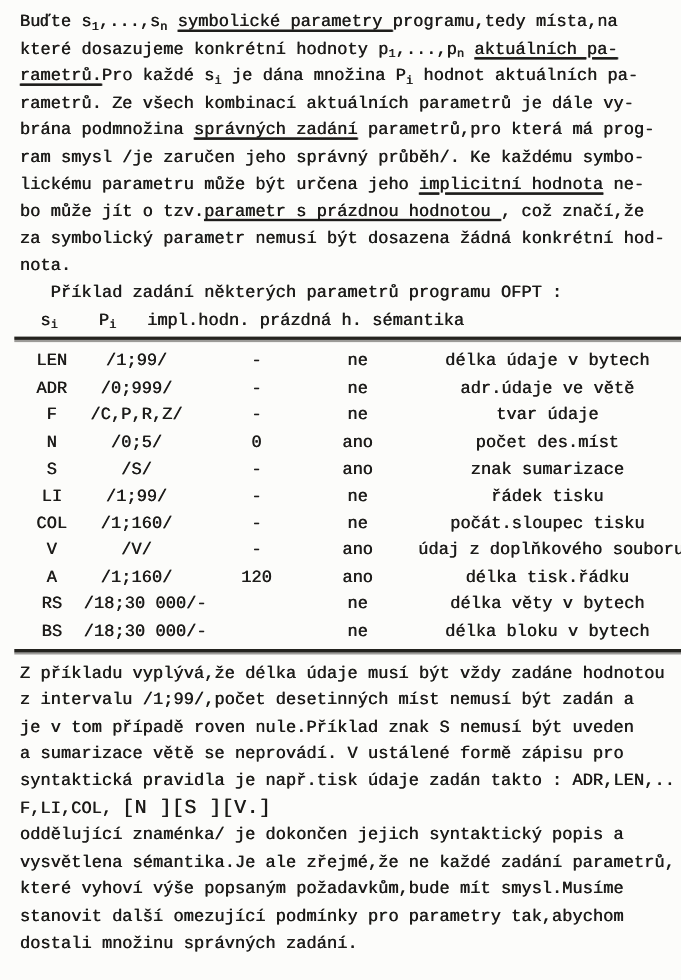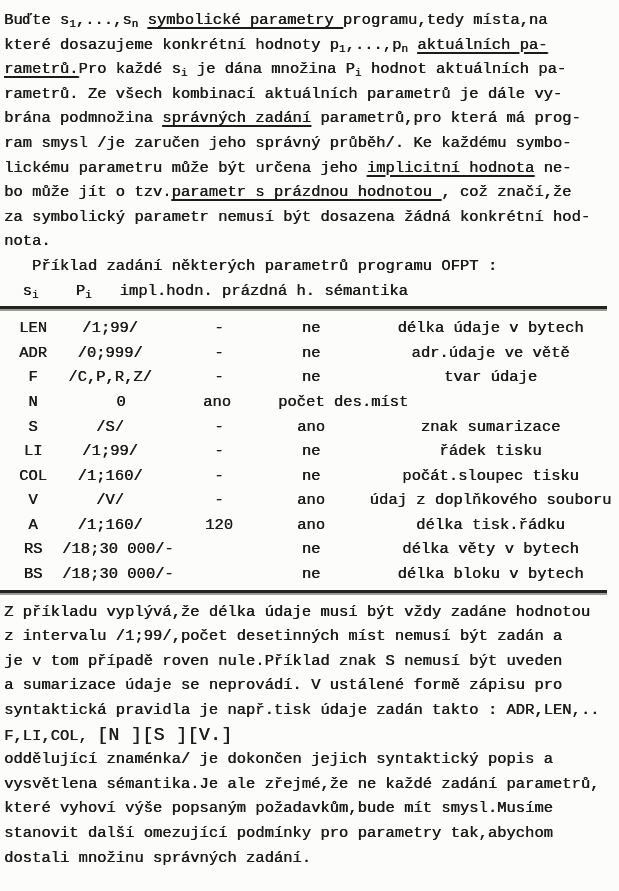--- a/index.html
+++ b/index.html
@@ -4,21 +4,21 @@
 <style>
   html,body{margin:0;padding:0;}
   body{
     width:619px;height:891px;overflow:hidden;
     background:#fcfcfa;color:#1d1c1a;
     font-family:"Liberation Mono","DejaVu Sans Mono",monospace;
     font-size:15.5px;line-height:24.6px;
   }
   .page{
     width:619px;height:891px;box-sizing:border-box;
-    padding:8px 4px 0 4px;
+    padding:8px 4px 0 18px;
     text-shadow:0.45px 0 0 currentColor; 
   }
   .line{white-space:pre;height:24.6px;overflow:visible;}
   .u{
     text-decoration:underline;
     text-decoration-thickness:1.6px;
     text-underline-offset:3px;
   }
   sub{font-size:11px;line-height:0;position:relative;top:3px;vertical-align:baseline;}
   .hb{font-weight:normal;font-size:18px;letter-spacing:0.5px;}
@@ -58,37 +58,37 @@
 
   <div class="line">   Příklad zadání některých parametrů programu OFPT :</div>
 
   <div>
     <div class="line thead-line">  s<sub>i</sub>    P<sub>i</sub>   impl.hodn. prázdná h. sémantika</div>
     <div class="rule"></div>
     <div>
         <div class="trow"><span class="cell c-si">LEN</span><span class="cell c-pi">/1;99/</span><span class="cell c-impl">-</span><span class="cell c-empty">ne</span><span class="cell c-sem">délka údaje v bytech</span></div>
         <div class="trow"><span class="cell c-si">ADR</span><span class="cell c-pi">/0;999/</span><span class="cell c-impl">-</span><span class="cell c-empty">ne</span><span class="cell c-sem">adr.údaje ve větě</span></div>
         <div class="trow"><span class="cell c-si">F</span><span class="cell c-pi">/C,P,R,Z/</span><span class="cell c-impl">-</span><span class="cell c-empty">ne</span><span class="cell c-sem">tvar údaje</span></div>
-        <div class="trow"><span class="cell c-si">N</span><span class="cell c-impl">0</span><span class="cell c-empty">ano</span><span class="cell c-sem">počet des.míst</span></div>
+        <div class="trow"><span class="cell c-si">N</span><span class="cell c-pi">/0;5/</span><span class="cell c-impl">0</span><span class="cell c-empty">ano</span><span class="cell c-sem">počet des.míst</span></div>
         <div class="trow"><span class="cell c-si">S</span><span class="cell c-pi">/S/</span><span class="cell c-impl">-</span><span class="cell c-empty">ano</span><span class="cell c-sem">znak sumarizace</span></div>
         <div class="trow"><span class="cell c-si">LI</span><span class="cell c-pi">/1;99/</span><span class="cell c-impl">-</span><span class="cell c-empty">ne</span><span class="cell c-sem">řádek tisku</span></div>
         <div class="trow"><span class="cell c-si">COL</span><span class="cell c-pi">/1;160/</span><span class="cell c-impl">-</span><span class="cell c-empty">ne</span><span class="cell c-sem">počát.sloupec tisku</span></div>
         <div class="trow"><span class="cell c-si">V</span><span class="cell c-pi">/V/</span><span class="cell c-impl">-</span><span class="cell c-empty">ano</span><span class="cell c-sem">údaj z doplňkového souboru</span></div>
         <div class="trow"><span class="cell c-si">A</span><span class="cell c-pi">/1;160/</span><span class="cell c-impl">120</span><span class="cell c-empty">ano</span><span class="cell c-sem">délka tisk.řádku</span></div>
         <div class="trow"><span class="cell c-si">RS</span><span class="cell c-pi">/18;30 000/-</span><span class="cell c-impl"></span><span class="cell c-empty">ne</span><span class="cell c-sem">délka věty v bytech</span></div>
         <div class="trow"><span class="cell c-si">BS</span><span class="cell c-pi">/18;30 000/-</span><span class="cell c-impl"></span><span class="cell c-empty">ne</span><span class="cell c-sem">délka bloku v bytech</span></div>
       </div>
     <div class="rule"></div>
   </div>
 
   <div class="para">
       <div class="line">Z příkladu vyplývá,že délka údaje musí být vždy zadáne hodnotou</div>
       <div class="line">z intervalu /1;99/,počet desetinných míst nemusí být zadán a</div>
       <div class="line">je v tom případě roven nule.Příklad znak S nemusí být uveden</div>
-      <div class="line">a sumarizace údaje se neprovádí. V ustálené formě zápisu pro</div>
+      <div class="line">a sumarizace větě se neprovádí. V ustálené formě zápisu pro</div>
       <div class="line">syntaktická pravidla je např.tisk údaje zadán takto : ADR,LEN,..</div>
       <div class="line">F,LI,COL, <strong class="hb">[N ][S ][V.]</strong></div>
       <div class="line">oddělující znaménka/ je dokončen jejich syntaktický popis a</div>
       <div class="line">vysvětlena sémantika.Je ale zřejmé,že ne každé zadání parametrů,</div>
       <div class="line">které vyhoví výše popsaným požadavkům,bude mít smysl.Musíme</div>
       <div class="line">stanovit další omezující podmínky pro parametry tak,abychom</div>
       <div class="line">dostali množinu správných zadání.</div>
     </div>
 
 </div>

